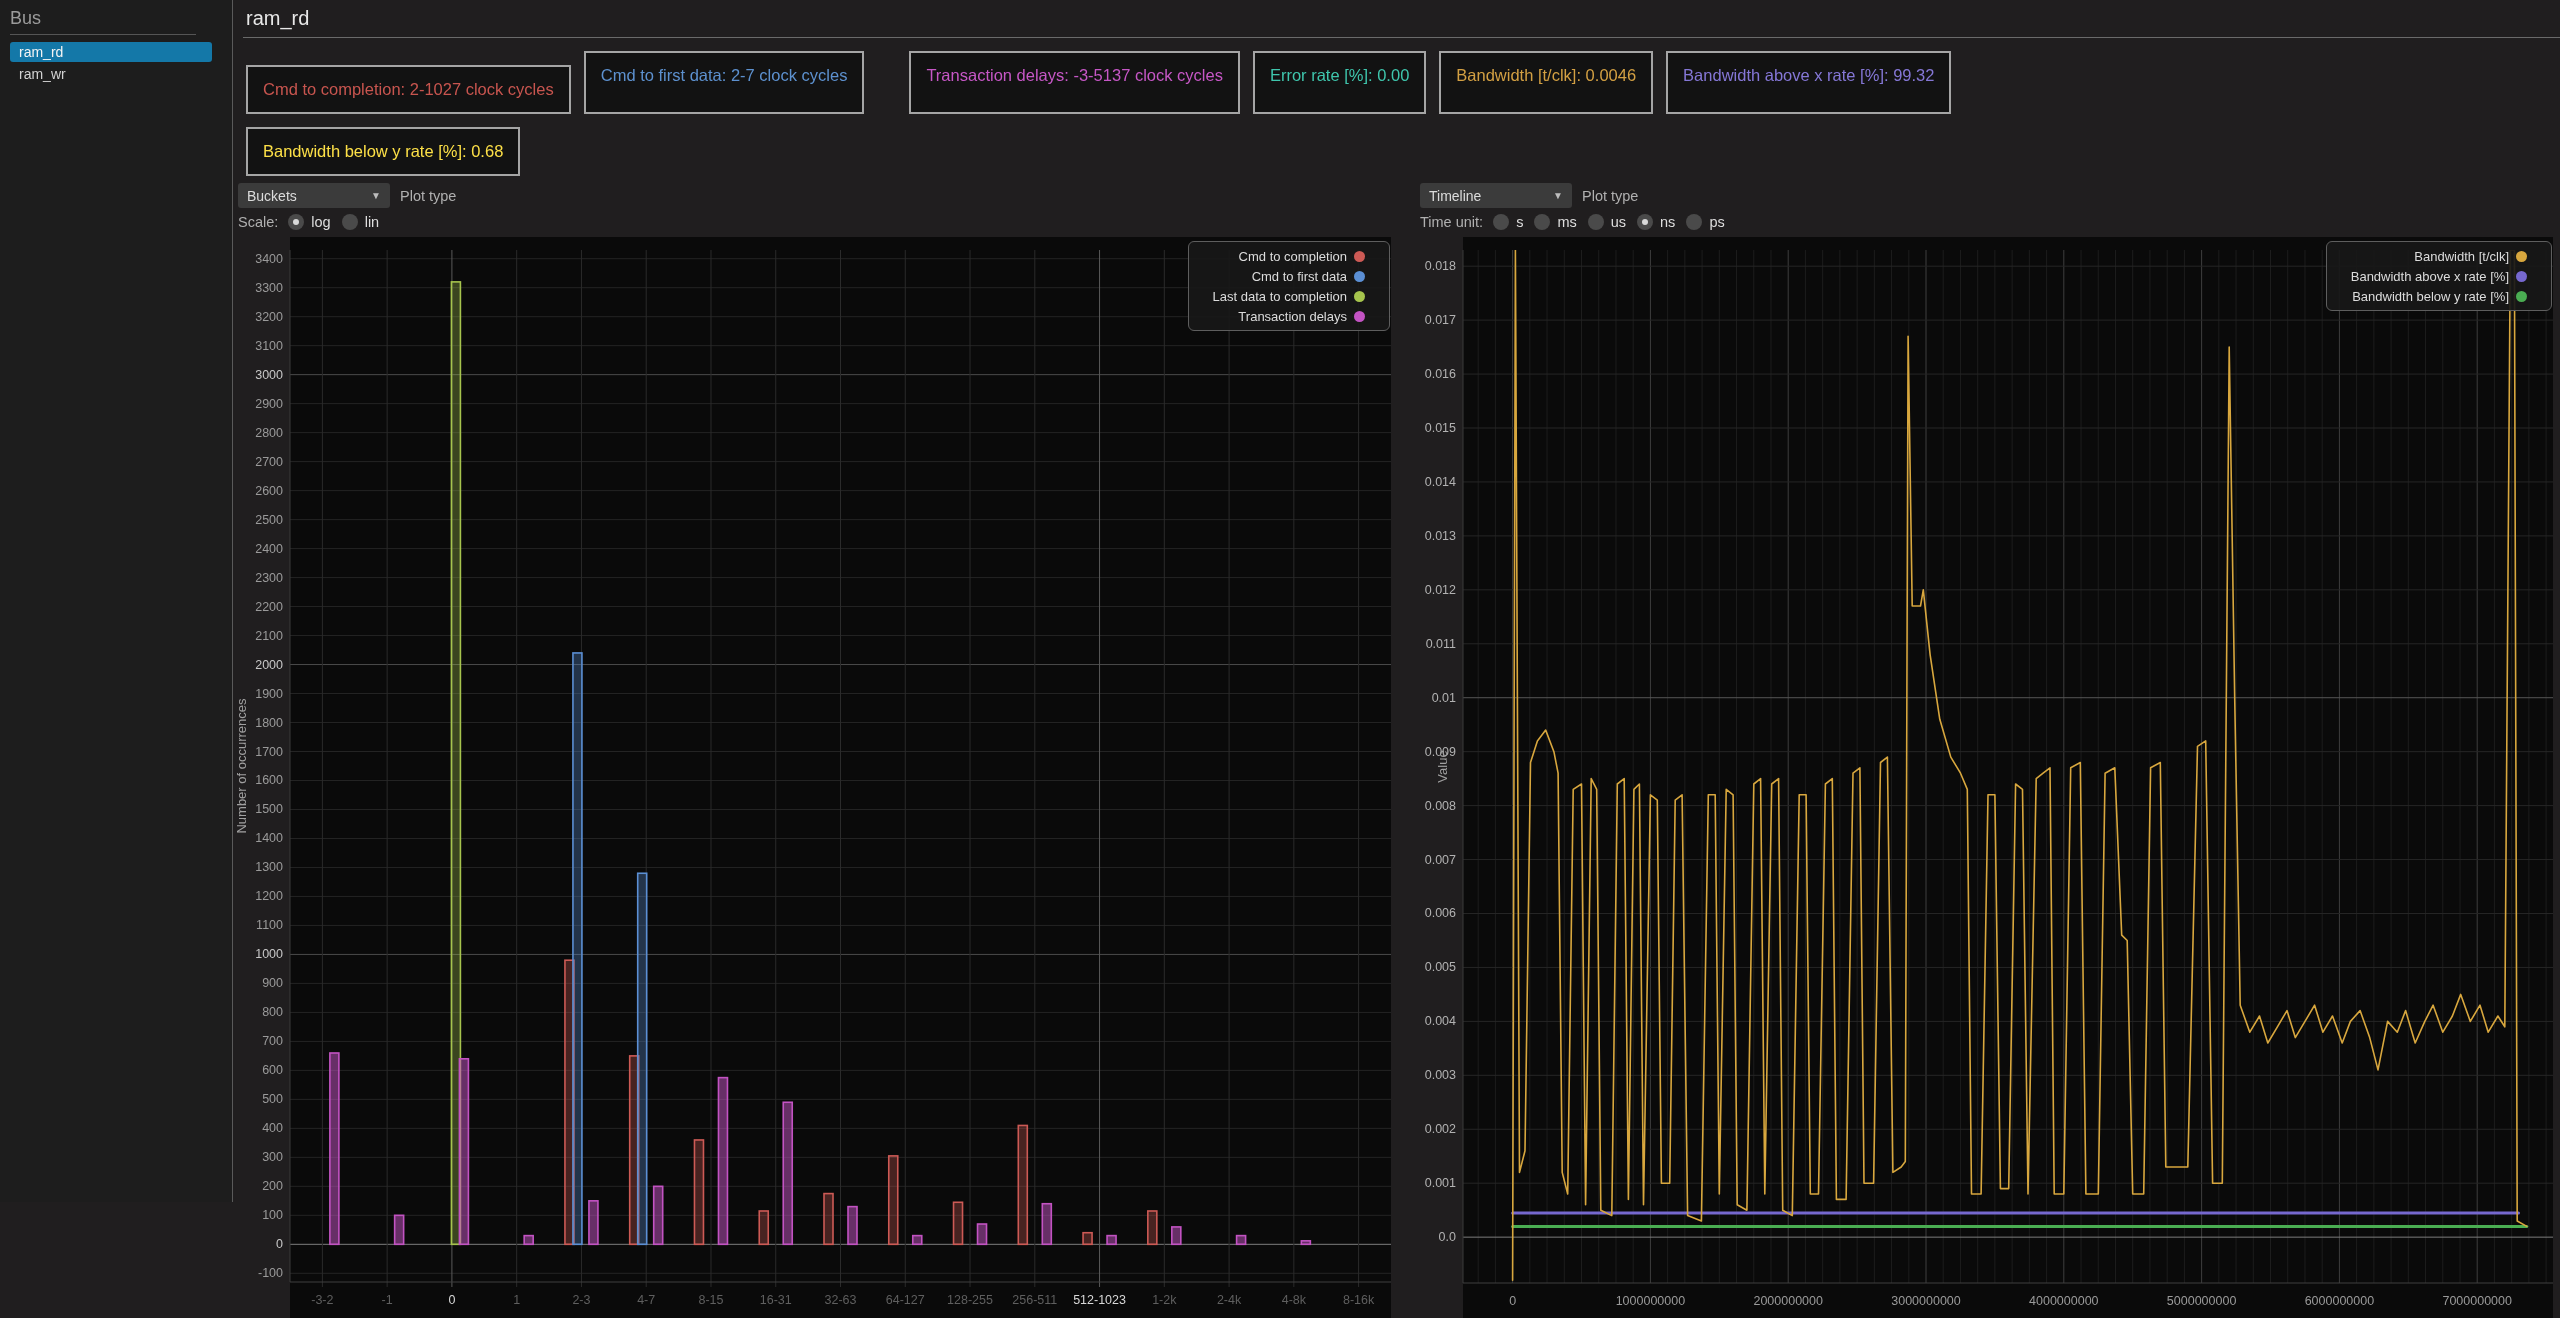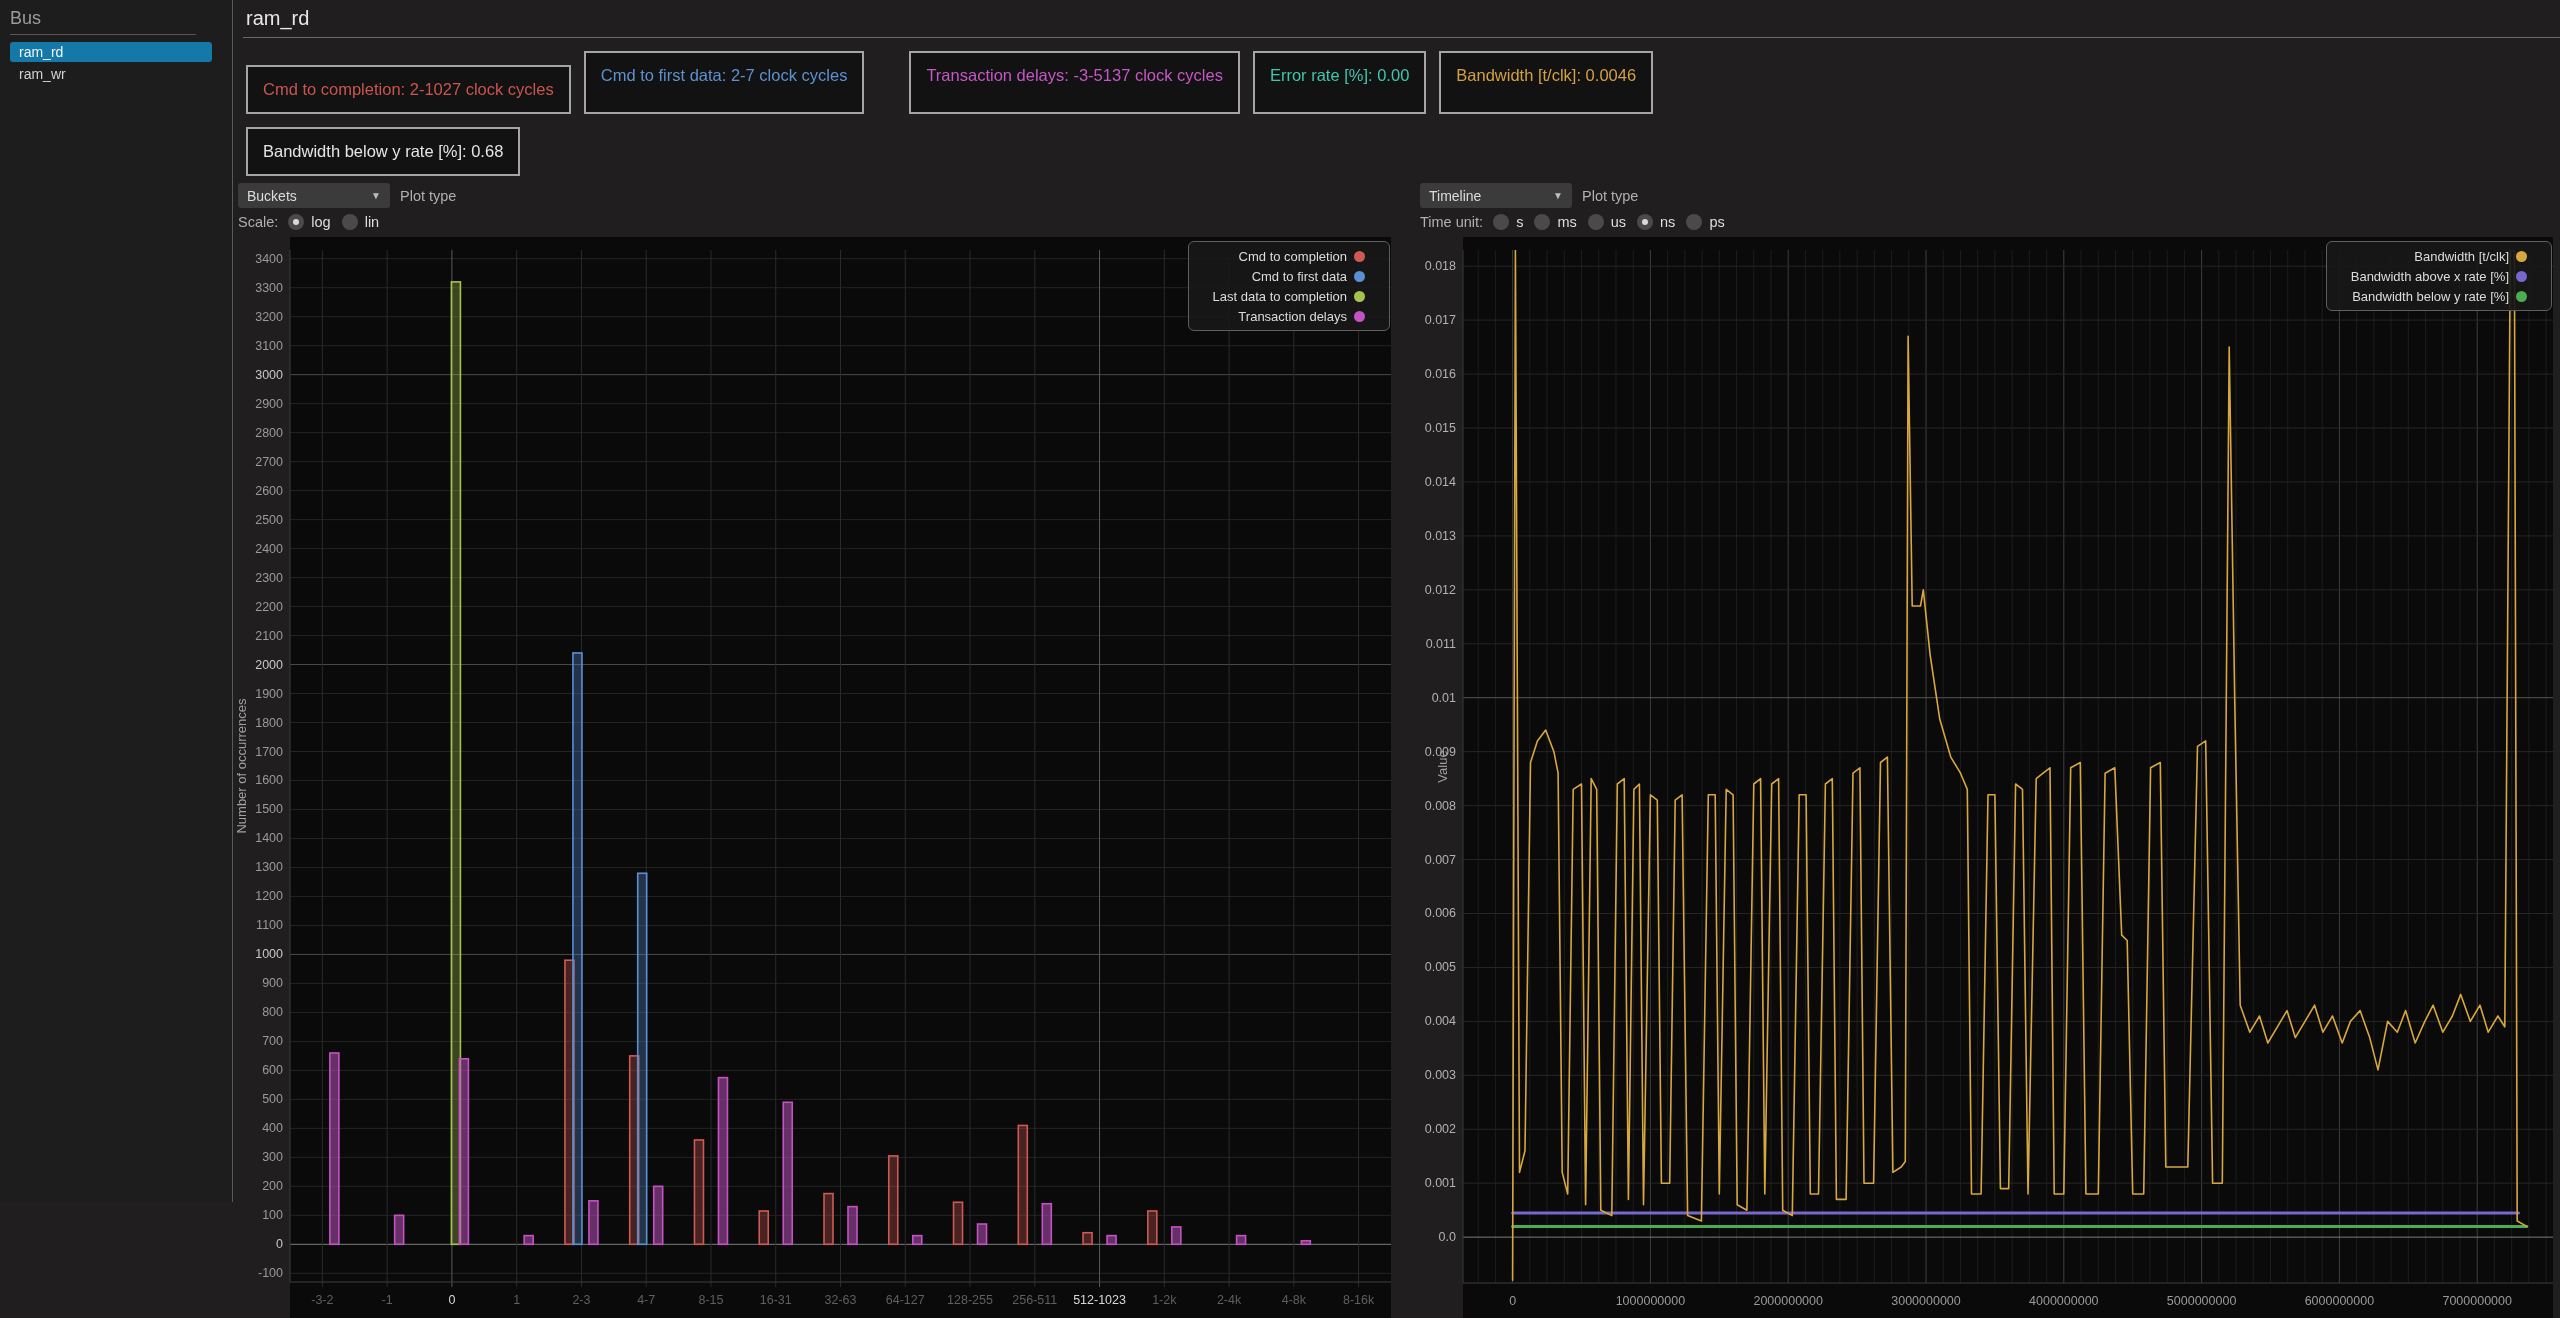--- a/index.html
+++ b/index.html
@@ -52,23 +52,24 @@
   <main class="main">
     <div class="page-title">ram_rd</div>
     <div class="title-rule"></div>
 
     <div class="badges" id="badges-row1">
         <div class="badge" style="color: rgb(200, 85, 79); margin-top: 14px;">Cmd to completion: 2-1027 clock cycles</div>
         <div class="badge" style="color: rgb(93, 145, 207);">Cmd to first data: 2-7 clock cycles</div>
         <div class="badge" style="color: rgb(198, 87, 198); margin-left: 32px;">Transaction delays: -3-5137 clock cycles</div>
         <div class="badge" style="color: rgb(63, 198, 173); text-align: right;">Error rate [%]: 0.00</div>
         <div class="badge" style="color: rgb(211, 160, 67);">Bandwidth [t/clk]: 0.0046</div>
+        <div class="badge" style="color: rgb(133, 119, 214);">Bandwidth above x rate [%]: 99.32</div>
       </div>
     <div class="badges" id="badges-row2">
-        <div class="badge" style="color: #e5e5e5;">Bandwidth below y rate [%]: 0.68</div>
+        <div class="badge" style="color: #fde047;">Bandwidth below y rate [%]: 0.68</div>
       </div>
 
     <div class="charts">
 
       <section class="panel panel-left">
         <div class="controls-row">
           <div class="dropdown">
             <span>Buckets</span>
             <span class="caret">▼</span>
           </div>

